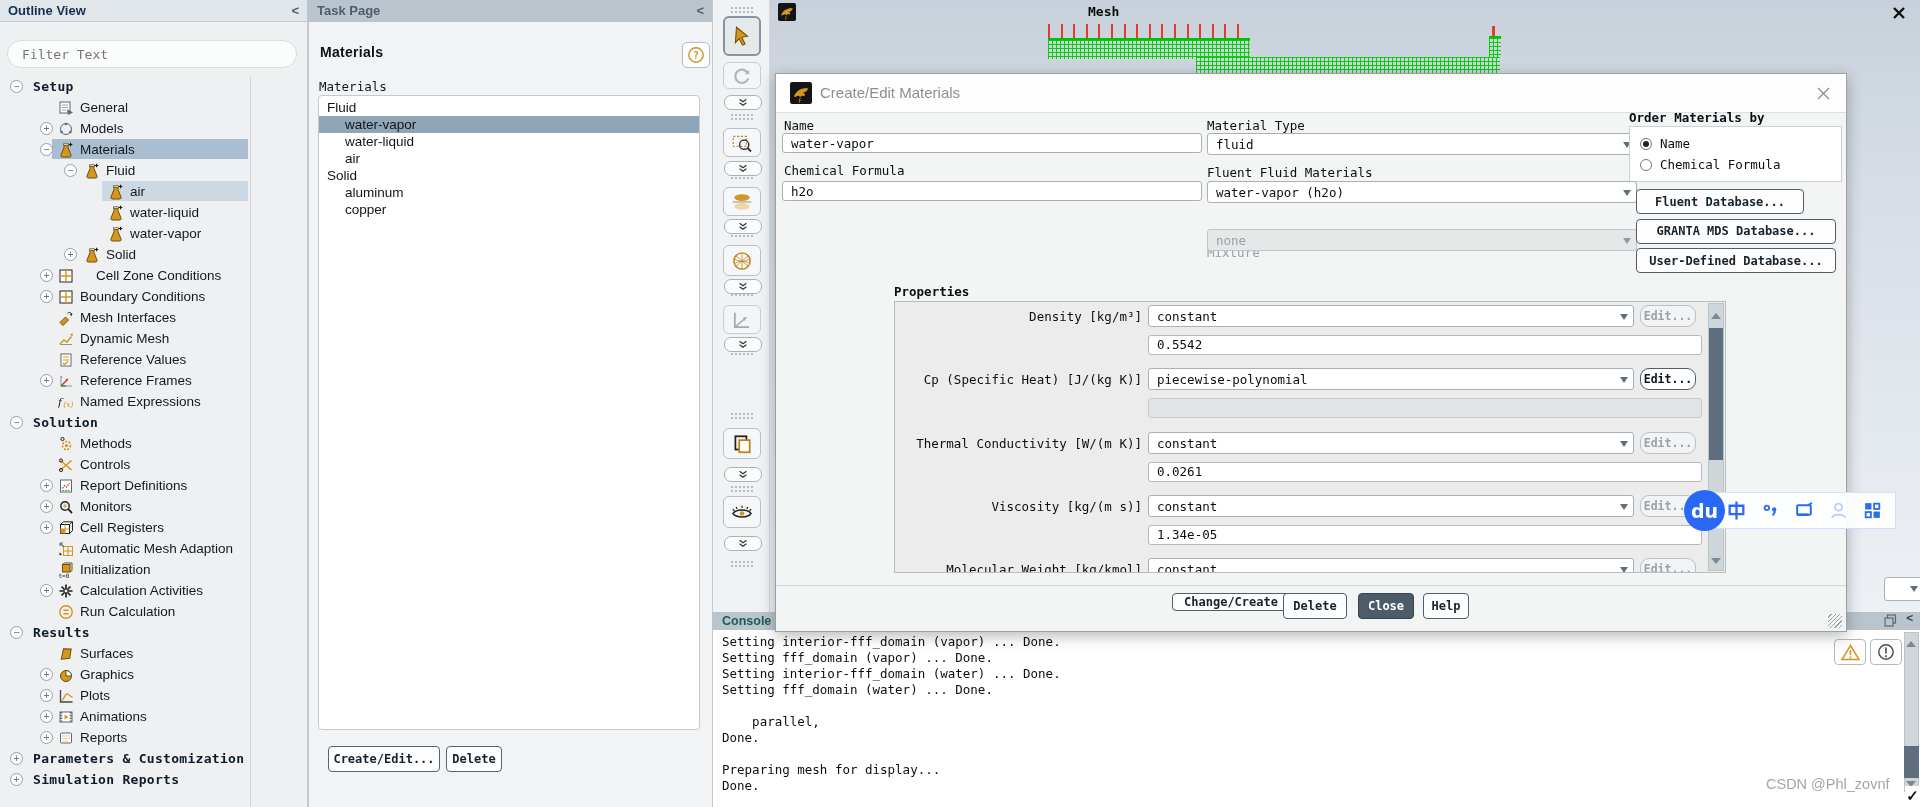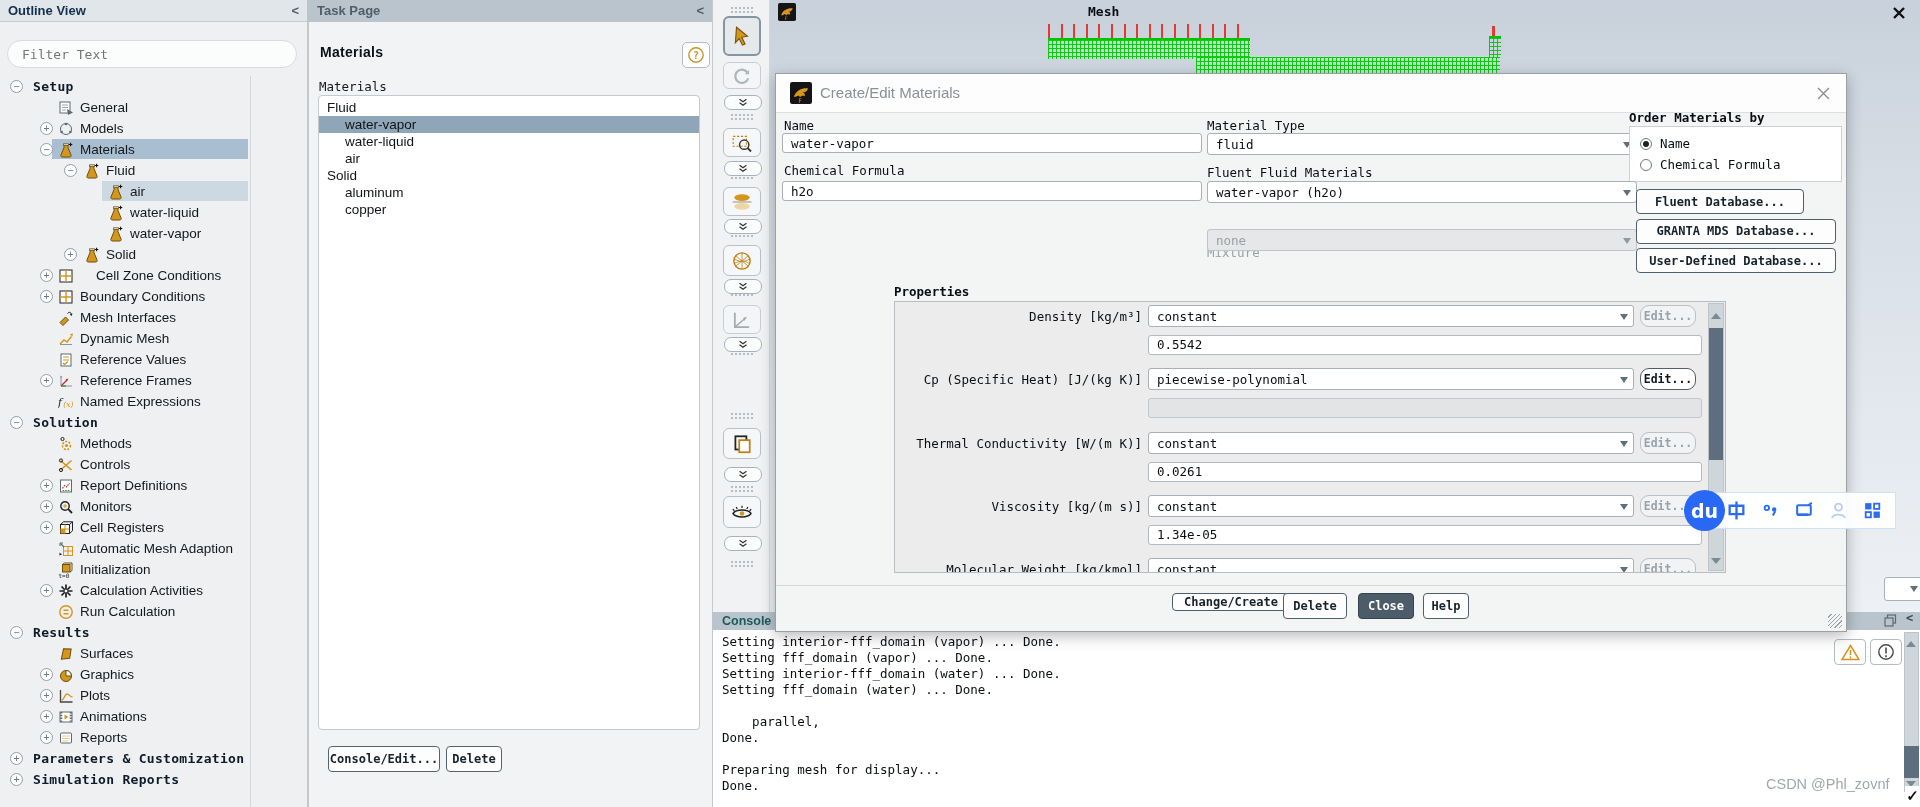--- a/index.html
+++ b/index.html
@@ -466,21 +466,21 @@
 <div class="abs" id="task-list-label" style="font-family:'DejaVu Sans Mono',monospace;">Materials</div>
 <div class="abs" id="materials-listbox">
     <div class="mlrow group">Fluid</div>
     <div class="mlrow sel">water-vapor</div>
     <div class="mlrow">water-liquid</div>
     <div class="mlrow">air</div>
     <div class="mlrow group">Solid</div>
     <div class="mlrow">aluminum</div>
     <div class="mlrow">copper</div>
   </div>
-<div class="abs task-btn" id="create-edit-btn" style="left:328px;top:746px;width:112px;">Console/Edit...</div>
+<div class="abs task-btn" id="create-edit-btn" style="left:328px;top:746px;width:112px;">Create/Edit...</div>
 <div class="abs task-btn" id="delete-material-btn" style="left:446px;top:746px;width:56px;">Delete</div>
 
 <div class="abs" id="gtoolbar">
     <div class="thandle" style="top: 6px;"></div>
     <div class="thandle" style="top: 113px;"></div>
     <div class="thandle" style="top: 172px;"></div>
     <div class="thandle" style="top: 230px;"></div>
     <div class="thandle" style="top: 289px;"></div>
     <div class="thandle" style="top: 348px;"></div>
     <div class="thandle" style="top: 412px;"></div>

